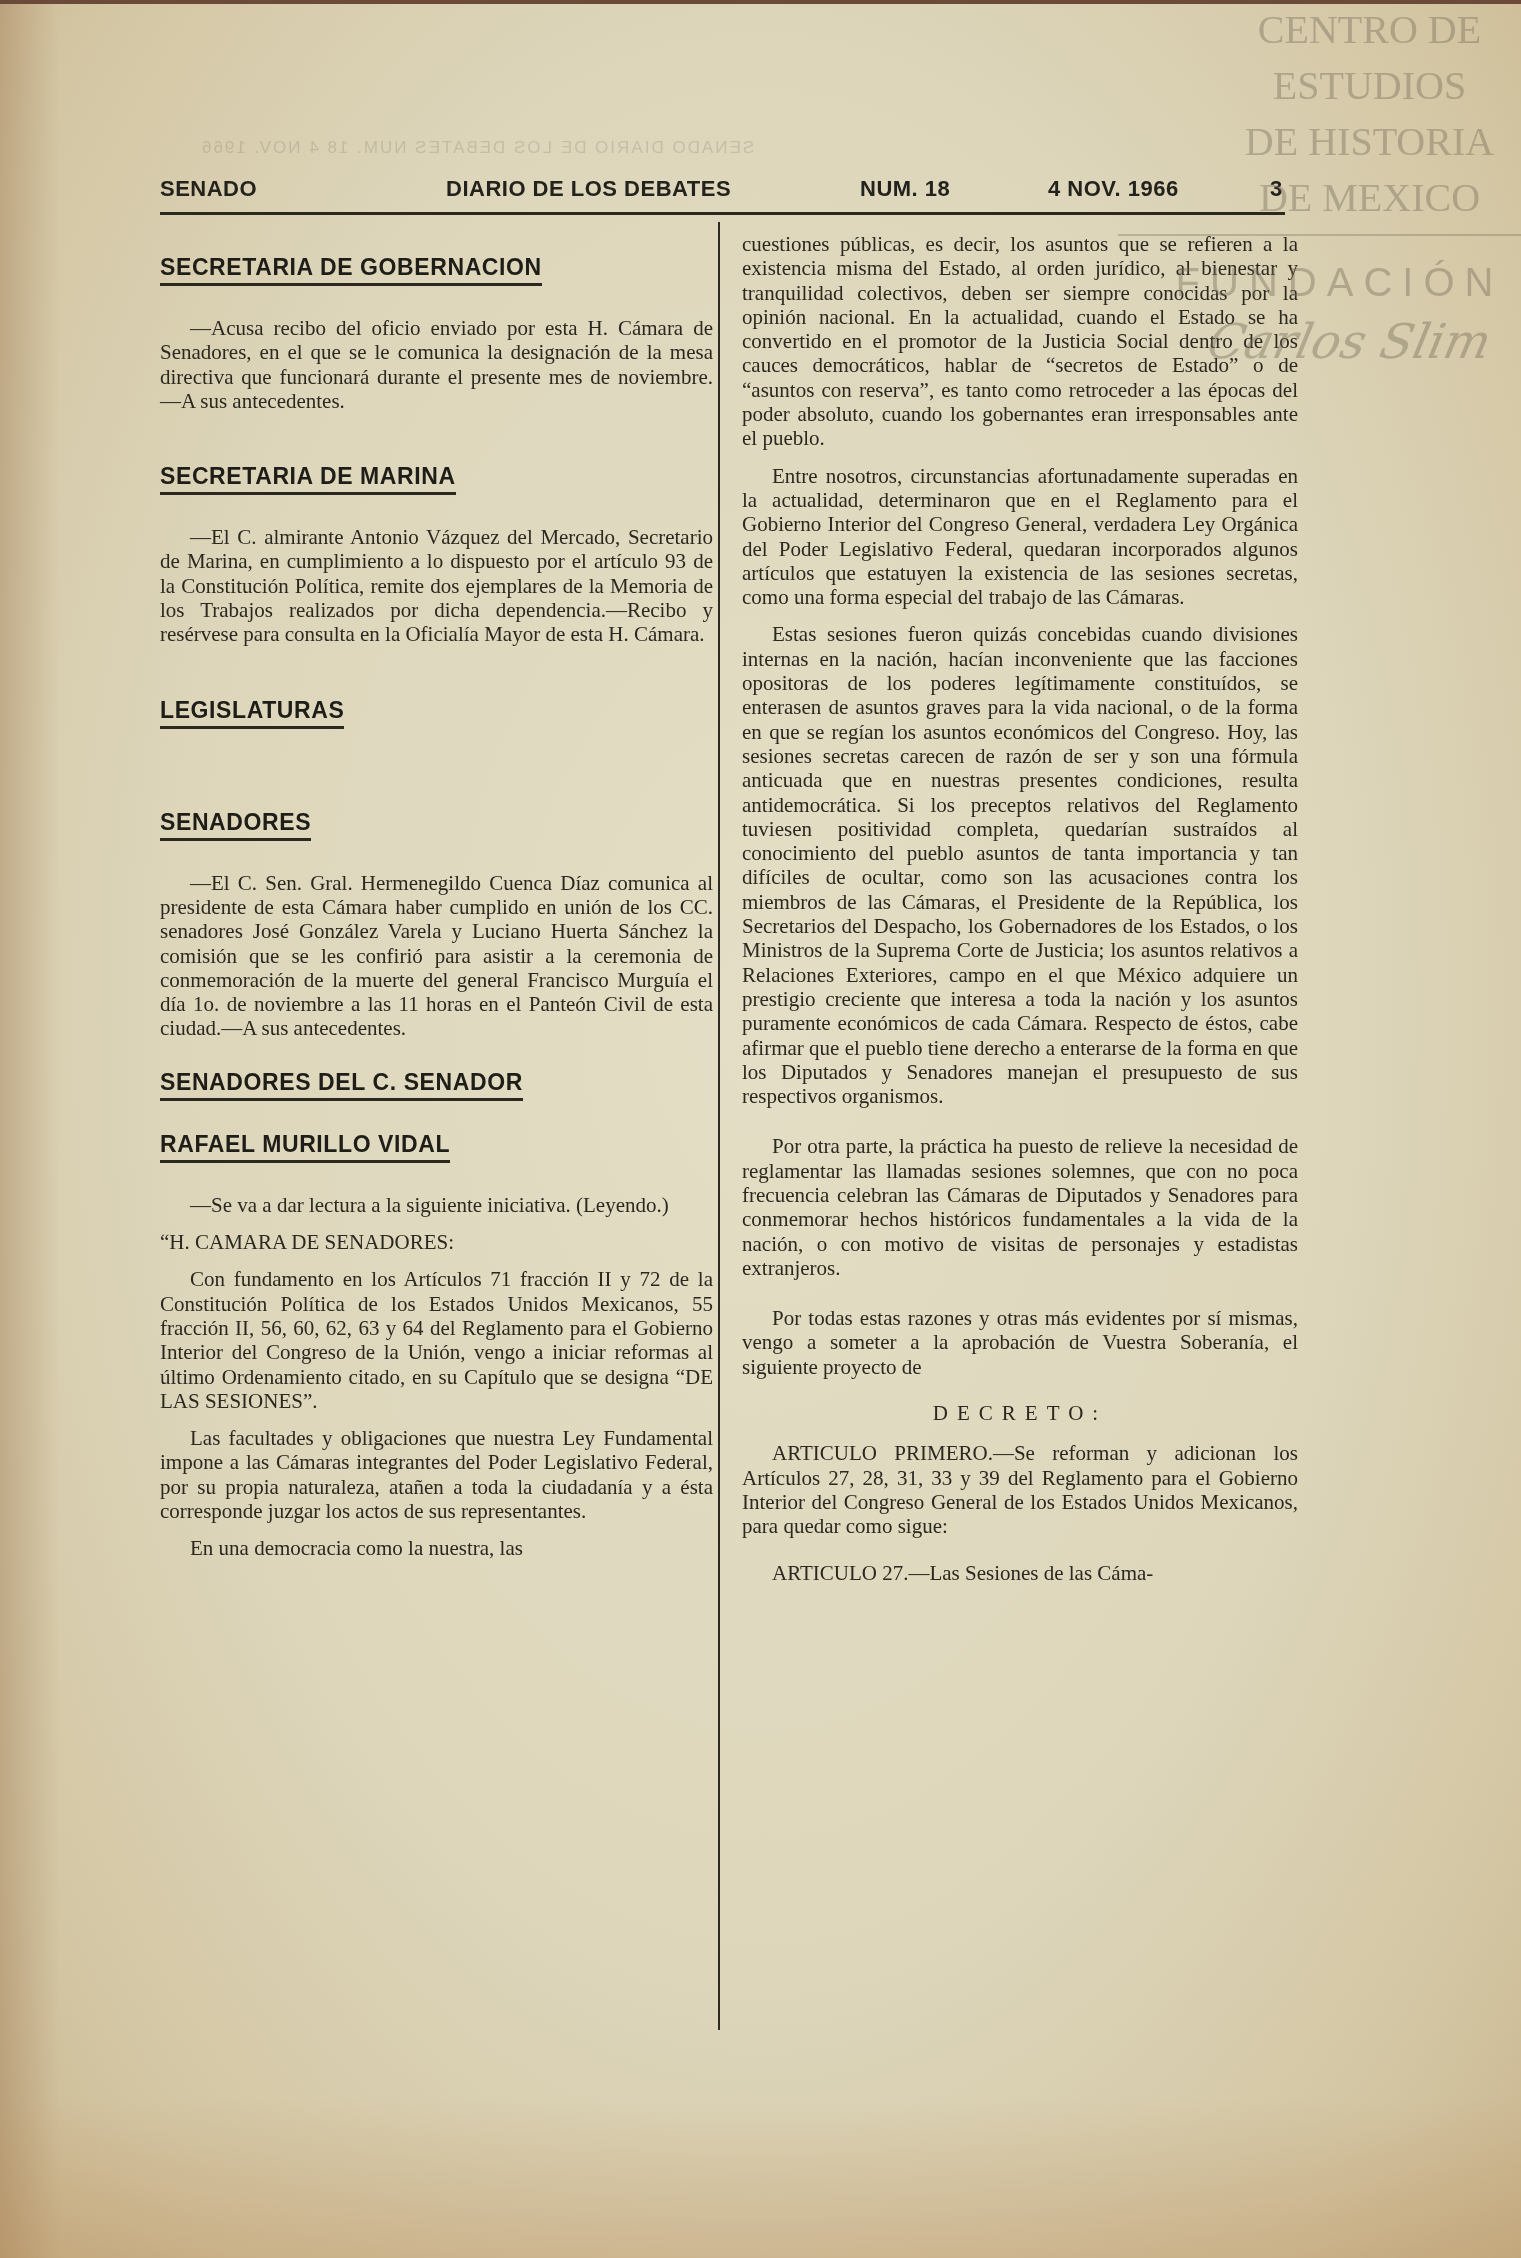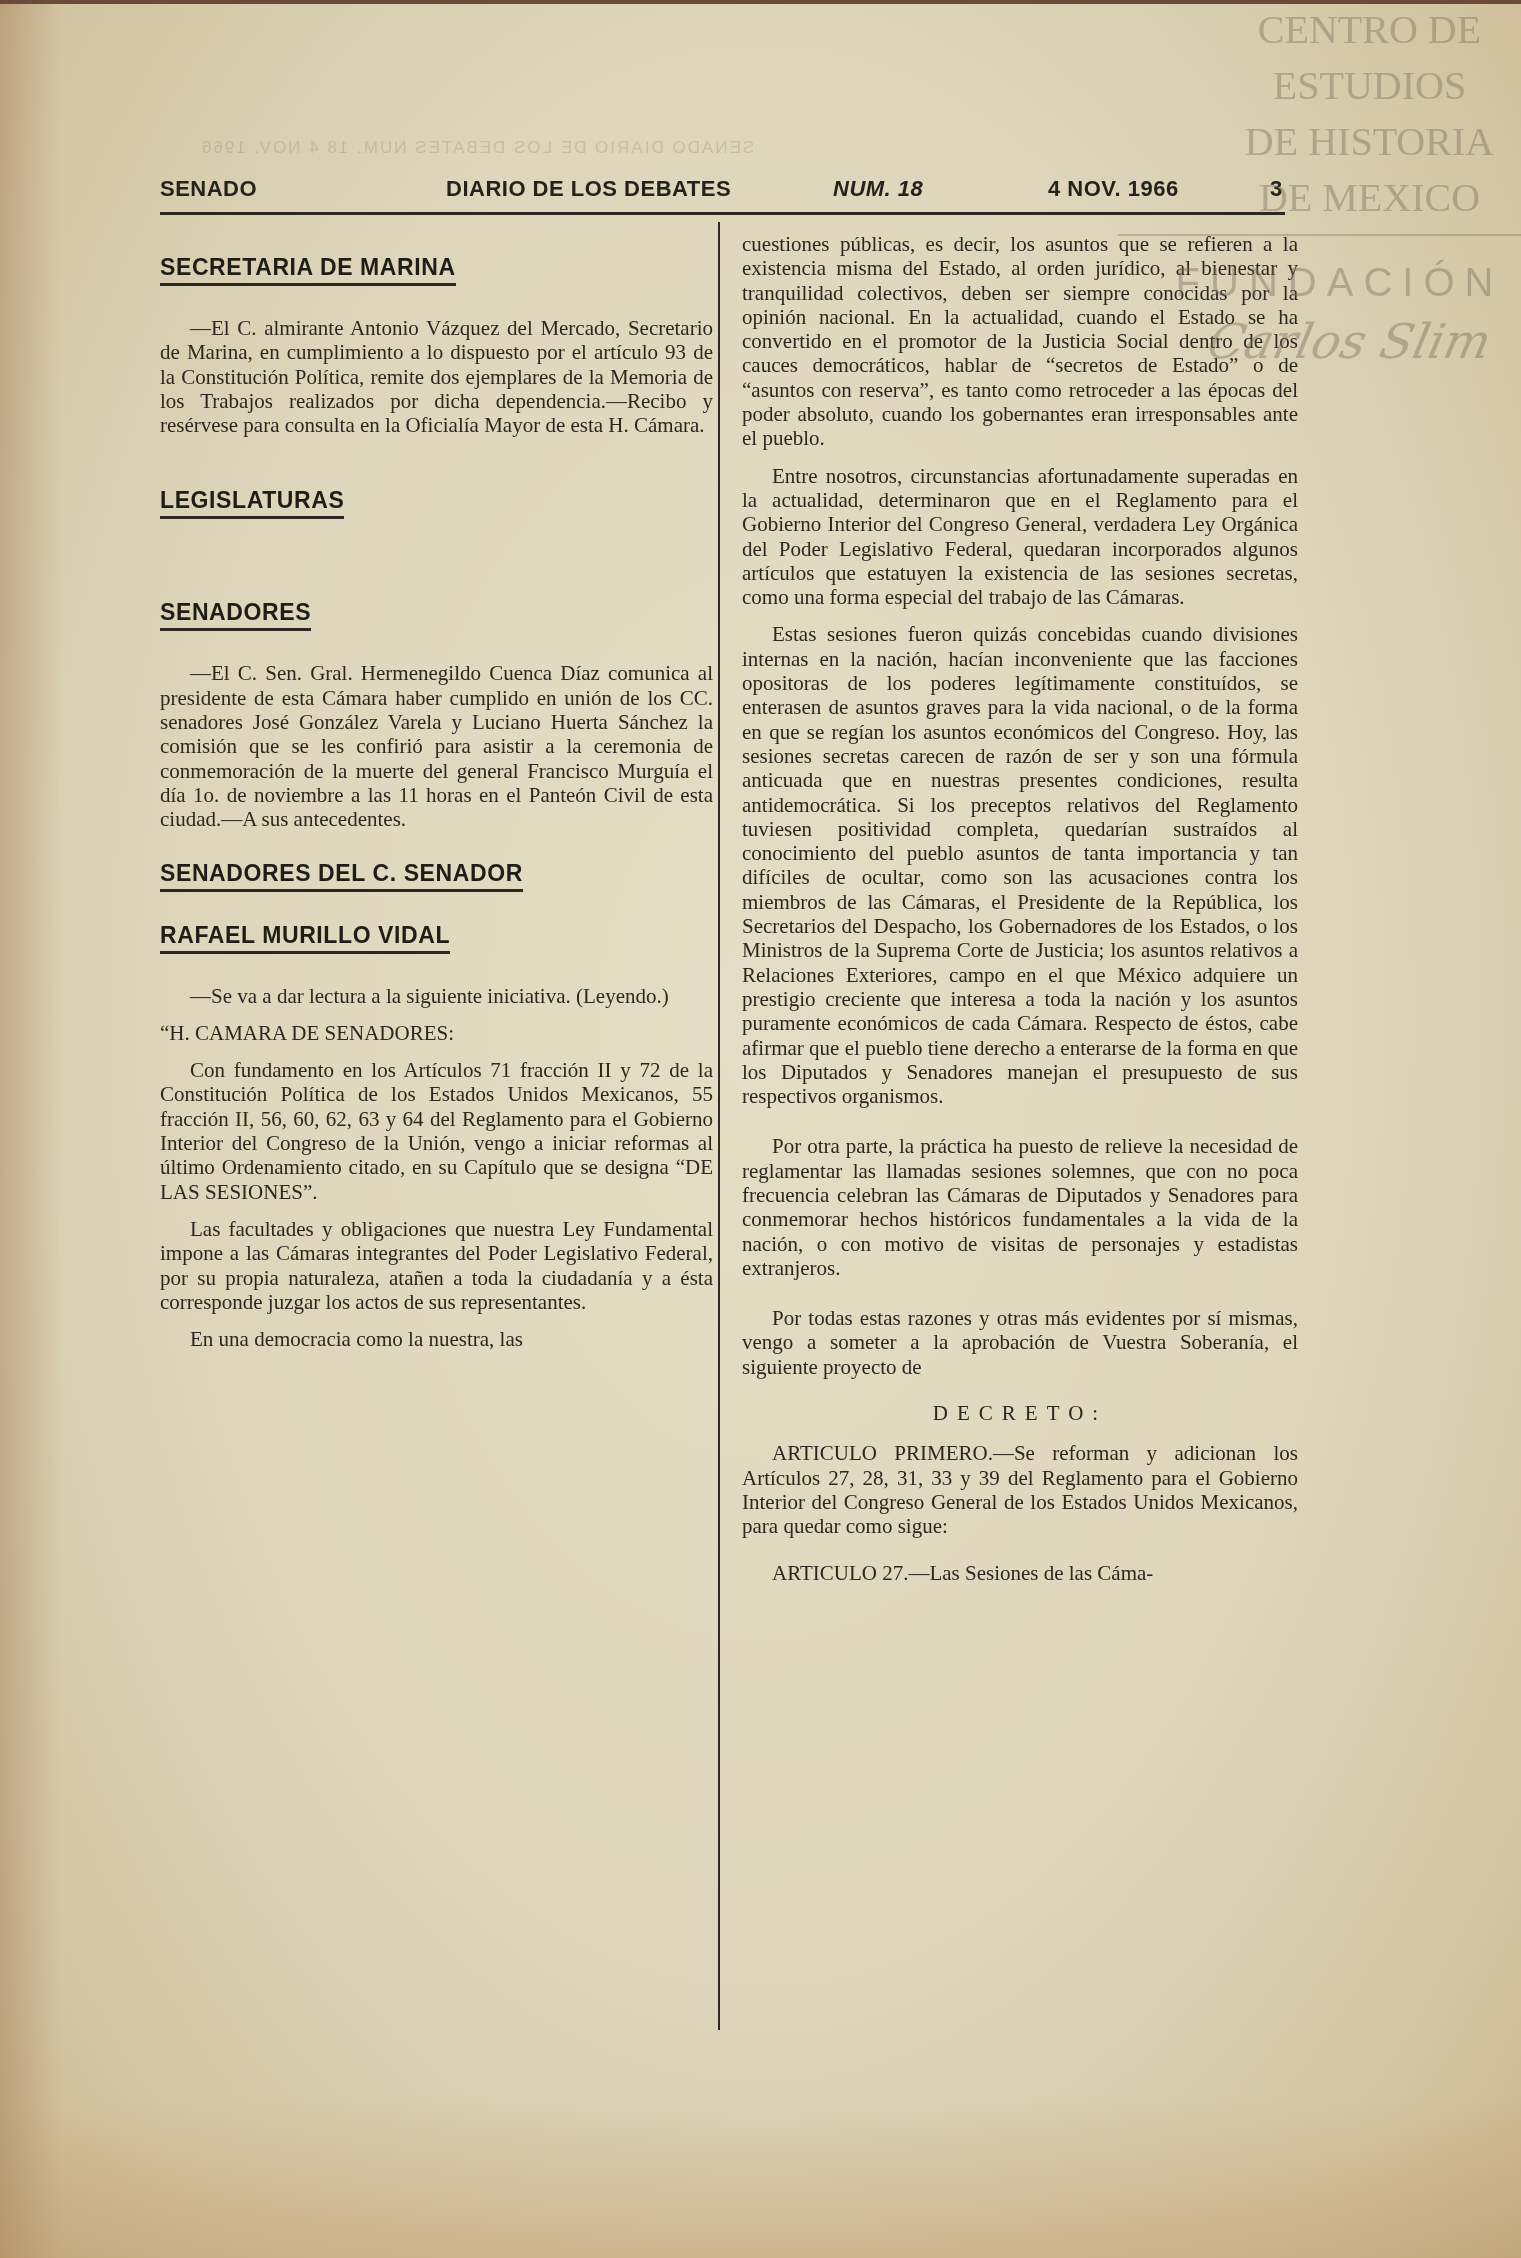--- a/index.html
+++ b/index.html
@@ -52,21 +52,21 @@
       height: 36px;
       font-family: "Liberation Sans Narrow", "Liberation Sans", sans-serif;
       font-weight: bold;
       font-size: 22px;
       letter-spacing: 0.5px;
       color: #24221c;
     }
     .running-head span { position: absolute; top: 4px; white-space: nowrap; }
     .rh-senado { left: 0; }
     .rh-diario { left: 286px; }
-    .rh-num { left: 673px; font-style: italic; }
+    .rh-num { left: 700px; }
     .rh-date { left: 888px; }
     .rh-page { left: 1110px; }
     .head-rule {
       position: absolute;
       top: 212px;
       left: 160px;
       width: 1125px;
       height: 3px;
       background: #2b2820;
     }
@@ -188,20 +188,24 @@
     <span class="rh-num">NUM. 18</span>
     <span class="rh-date">4 NOV. 1966</span>
     <span class="rh-page">3</span>
   </div>
   <div class="head-rule"></div>
 
   <div class="col-divider"></div>
 
   <div class="col col-left">
 
+    <div class="section-block">
+      <div class="section-head">SECRETARIA DE GOBERNACION</div>
+      <p>—Acusa recibo del oficio enviado por esta H. Cámara de Senadores, en el que se le comunica la designación de la mesa directiva que funcionará durante el presente mes de noviembre.—A sus antecedentes.</p>
+    </div>
 
     <div class="section-block">
       <div class="section-head">SECRETARIA DE MARINA</div>
       <p>—El C. almirante Antonio Vázquez del Mercado, Secretario de Marina, en cumplimiento a lo dispuesto por el artículo 93 de la Constitución Política, remite dos ejemplares de la Memoria de los Trabajos realizados por dicha dependencia.—Recibo y resérvese para consulta en la Oficialía Mayor de esta H. Cámara.</p>
     </div>
 
     <div class="section-block">
       <div class="section-head">LEGISLATURAS</div>
     </div>
 

